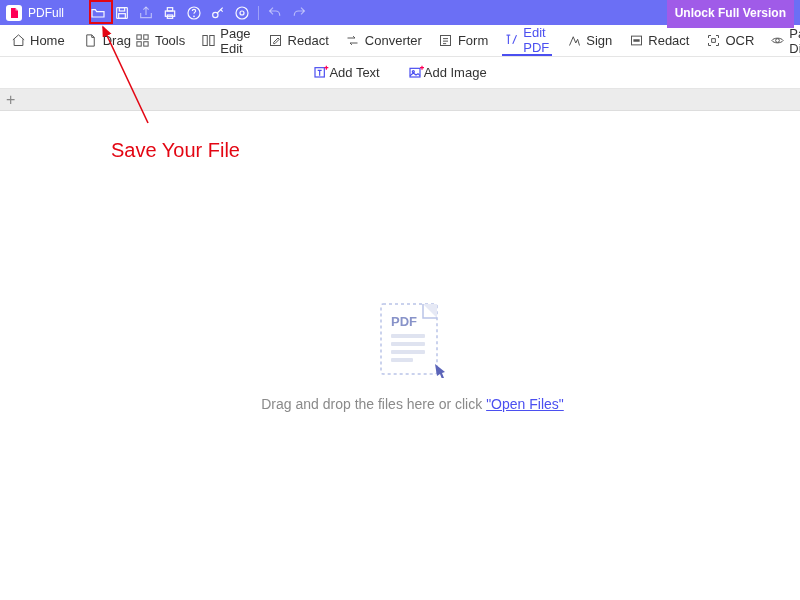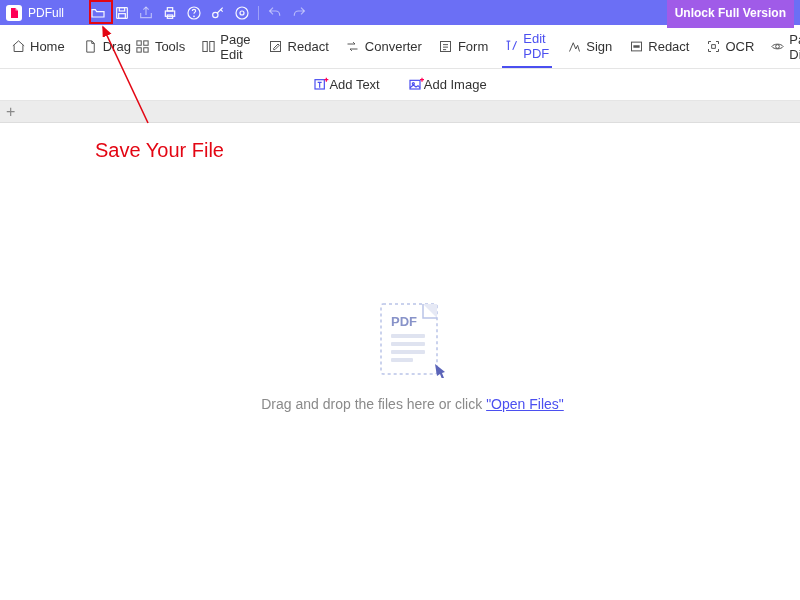--- a/index.html
+++ b/index.html
@@ -12,21 +12,21 @@
   .app-name { font-weight: 500; margin-right: 22px; font-size: 12px;}
   .tb-icons { display: flex; align-items: center; gap: 0; }
   .tb-icon { width: 24px; height: 22px; display: flex; align-items: center; justify-content: center; opacity: .95; cursor: pointer; }
   .tb-icon svg { stroke: #fff; }
   .tb-sep { width:1px; height: 14px; background: rgba(255,255,255,.35); margin: 0 4px; }
   .tb-icon.dim svg { stroke: rgba(255,255,255,.55); }
   .save-highlight { position:absolute; left: 89px; top:0; width:24px; height:24px; border:2px solid #e30613; pointer-events:none; }
   .unlock { margin-left: auto; background: #a05be8; height: 30px; display:flex; align-items:center; padding: 0 8px; font-size: 12px; font-weight:600; white-space:nowrap; }
 
   
-  .menubar { height: 44px; border-bottom: 1px solid #e5e5e5; display:flex; align-items:stretch; padding: 0 8px; font-size: 13px; color:#333; }
+  .menubar { height: 32px; border-bottom: 1px solid #e5e5e5; display:flex; align-items:stretch; padding: 0 8px; font-size: 13px; color:#333; }
   .menu-left { display:flex; align-items:center; gap: 14px; }
   .menu-item, .menu-item-right { display:flex; align-items:center; gap:4px; cursor:pointer; padding: 0 2px; height:100%; }
   .menu-right { margin-left:auto; display:flex; align-items:center; gap: 12px; }
   .menu-right .menu-item-right.active { color:#4b4ff0; border-bottom: 2px solid #4b4ff0; }
   .mi-icon { display:flex; align-items:center; justify-content:center; width:16px; height:16px; }
   .mi-icon svg { stroke:#555; }
   .menu-right .active .mi-icon svg { stroke:#4b4ff0; }
 
   
   .subbar { height: 32px; border-bottom: 1px solid #e5e5e5; display:flex; align-items:center; justify-content:center; gap: 28px; font-size: 13px; color:#333;}
@@ -290,13 +290,13 @@
 </div>
 
 <svg class="anno-line" width="800" height="600" style="left:0;top:0">
   <defs>
       <marker id="ah" markerWidth="8" markerHeight="8" refX="6" refY="3" orient="auto">
         <path d="M0 0 L7 3 L0 6 z" fill="#e30613"></path>
       </marker>
     </defs>
   <line x1="148" y1="123" x2="103" y2="27" stroke="#e30613" stroke-width="1.6" marker-end="url(#ah)"></line>
 </svg>
-<div class="anno-text" style="left:95px; top:139px">Save Your File</div>
+<div class="anno-text" style="left:111px; top:139px">Save Your File</div>
 
 </body></html>

